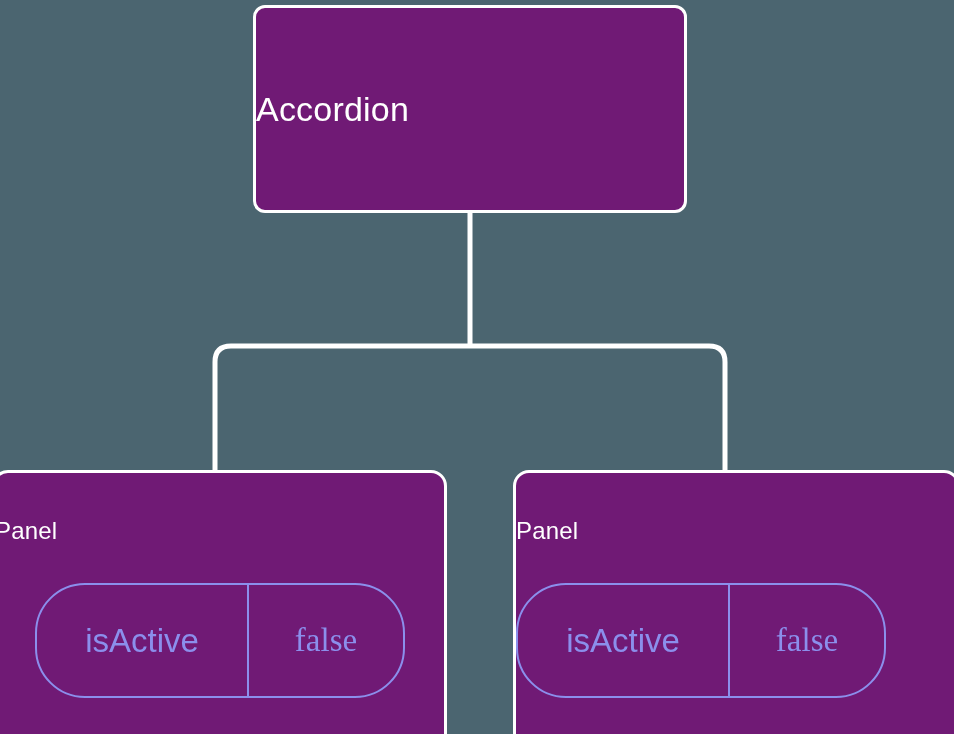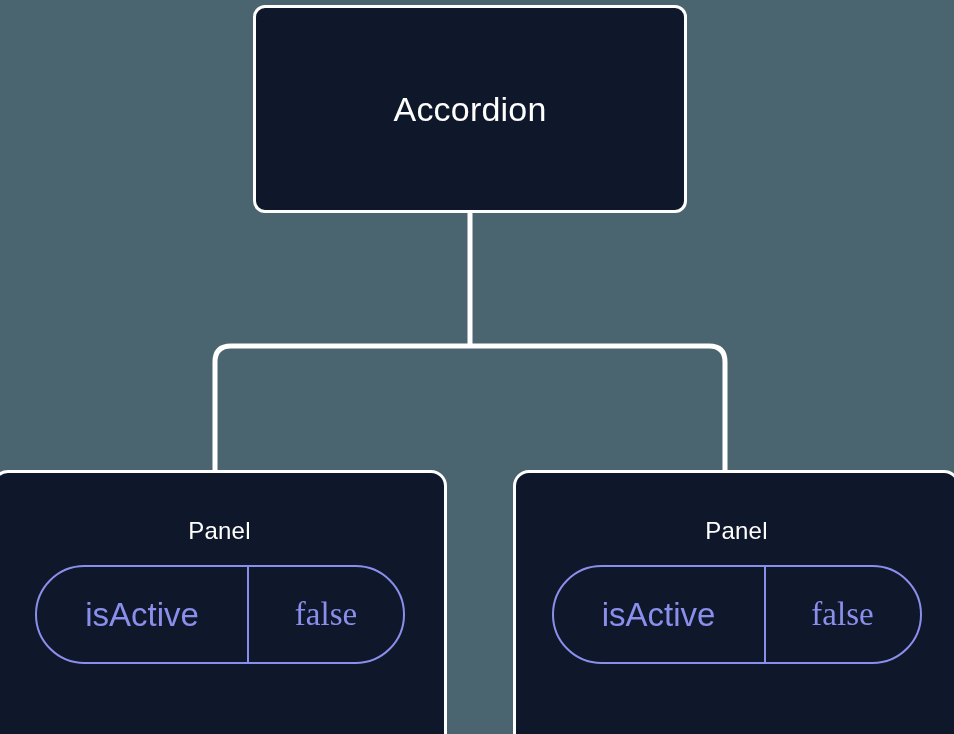--- a/index.html
+++ b/index.html
@@ -28,26 +28,26 @@
     top: 0;
     width: 954px;
     height: 734px;
     pointer-events: none;
   }
 
   
   .node {
     position: absolute;
     box-sizing: border-box;
-    background: #0f172a;
+    background: #701a75;
     border: 3px solid #ffffff;
     border-radius: 14px;
     display: flex;
     flex-direction: column;
-    align-items: center;
+    align-items: flex-start;
   }
 
   .node-root {
     left: 253px;
     top: 5px;
     width: 434px;
     height: 208px;
     justify-content: center;
     border-radius: 12px;
   }
@@ -77,23 +77,23 @@
     width: 455px;
   }
 
   .node-child-right {
     left: 513px;
     width: 447px;
   }
 
   
   .prop-pill {
-    margin-top: 22px;
+    margin-top: 40px;
     box-sizing: border-box;
-    height: 99px;
+    height: 115px;
     border: 2px solid #8b8fec;
     border-radius: 50px;
     display: flex;
     align-items: stretch;
     background: transparent;
   }
 
   .prop-cell {
     display: flex;
     align-items: center;

